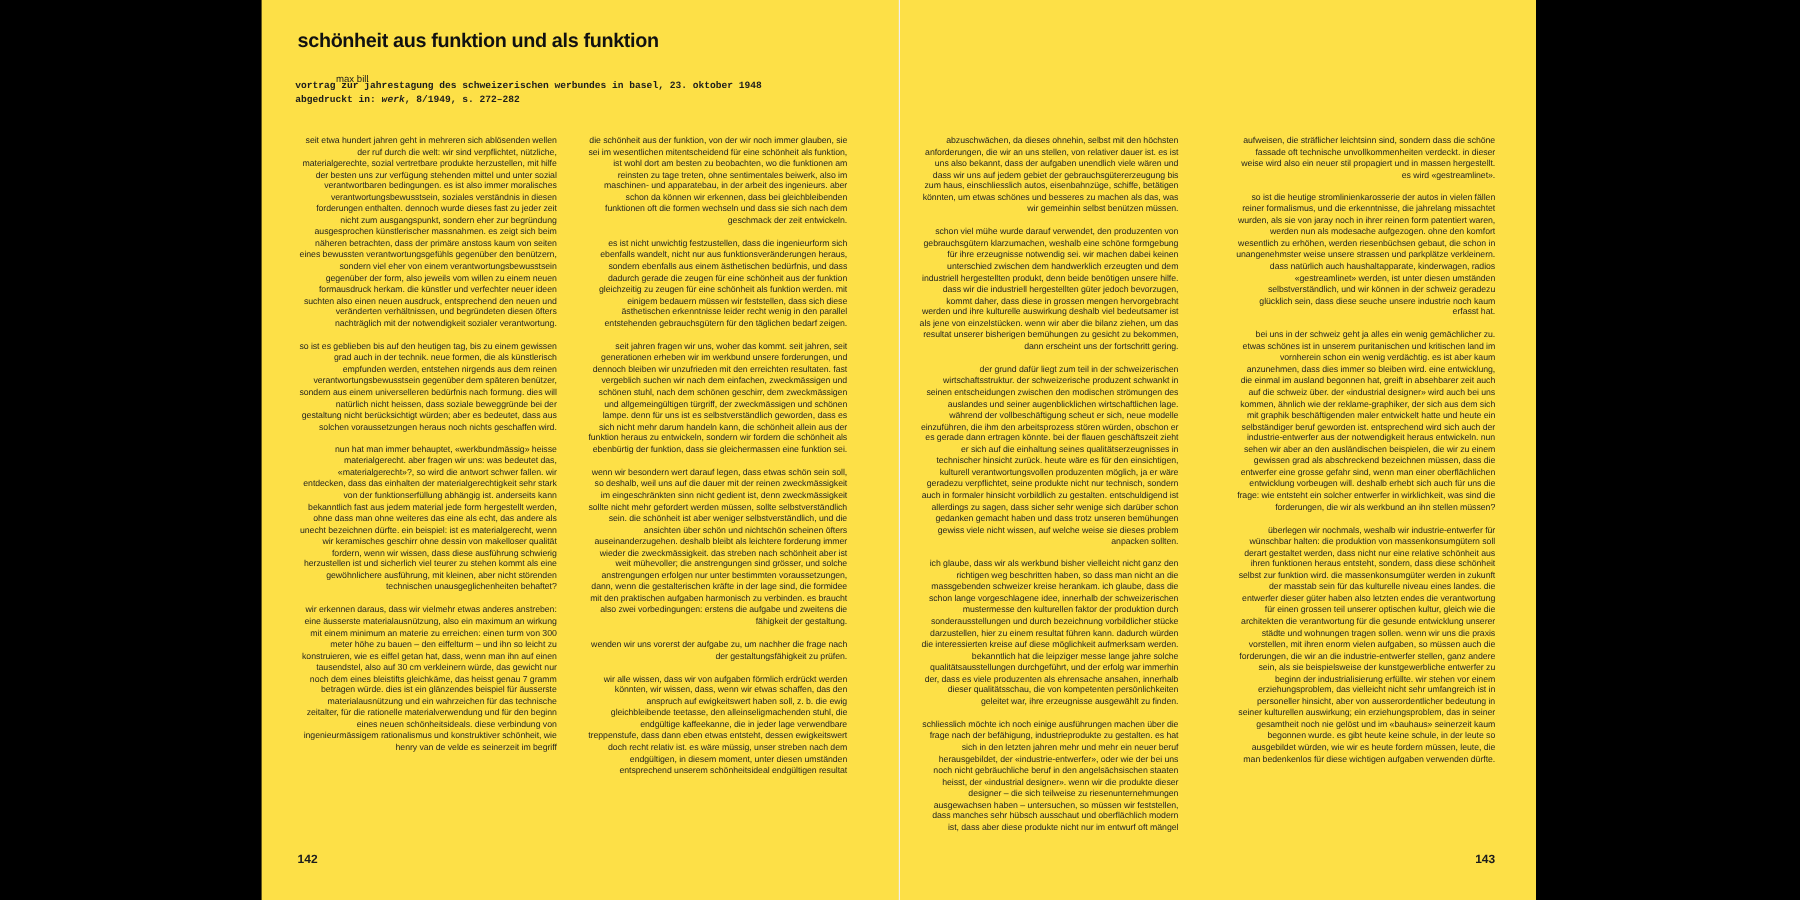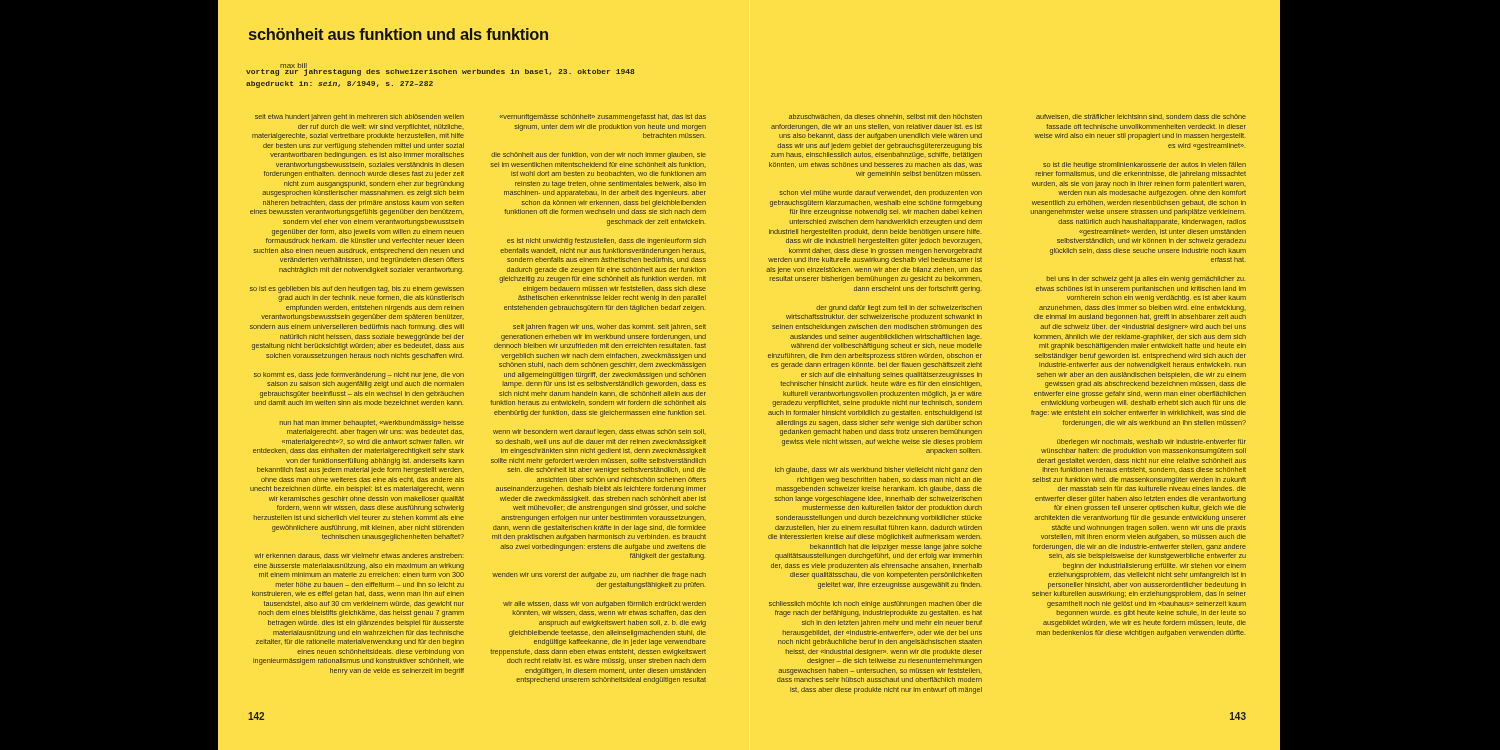--- a/index.html
+++ b/index.html
@@ -94,33 +94,31 @@
   <div class="spread">
 
     <div class="gutter"></div>
 
     <h1 class="title">schönheit aus funktion und als funktion</h1>
 
     <div class="author">max bill</div>
 
     <div class="credit">
       <div>vortrag zur jahrestagung des schweizerischen werbundes in basel, 23. oktober 1948</div>
-      <div><span>abgedruckt in: </span><i>sein</i><span>, 8/1949, s. 272–282</span></div>
+      <div><span>abgedruckt in: </span><i>werk</i><span>, 8/1949, s. 272–282</span></div>
     </div>
 
     <div class="col col-1">
         <p class="para">seit etwa hundert jahren geht in mehreren sich ablösenden wellen der ruf durch die welt: wir sind verpflichtet, nützliche, materialgerechte, sozial vertretbare produkte herzustellen, mit hilfe der besten uns zur verfügung stehenden mittel und unter sozial verantwortbaren bedingungen. es ist also immer moralisches verantwortungsbewusstsein, soziales verständnis in diesen forderungen enthalten. dennoch wurde dieses fast zu jeder zeit nicht zum ausgangspunkt, sondern eher zur begründung ausgesprochen künstlerischer massnahmen. es zeigt sich beim näheren betrachten, dass der primäre anstoss kaum von seiten eines bewussten verantwortungsgefühls gegenüber den benützern, sondern viel eher von einem verantwortungsbewusstsein gegenüber der form, also jeweils vom willen zu einem neuen formausdruck herkam. die künstler und verfechter neuer ideen suchten also einen neuen ausdruck, entsprechend den neuen und veränderten verhältnissen, und begründeten diesen öfters nachträglich mit der notwendigkeit sozialer verantwortung.</p>
         <p class="para">so ist es geblieben bis auf den heutigen tag, bis zu einem gewissen grad auch in der technik. neue formen, die als künstlerisch empfunden werden, entstehen nirgends aus dem reinen verantwortungsbewusstsein gegenüber dem späteren benützer, sondern aus einem universelleren bedürfnis nach formung. dies will natürlich nicht heissen, dass soziale beweggründe bei der gestaltung nicht berücksichtigt würden; aber es bedeutet, dass aus solchen voraussetzungen heraus noch nichts geschaffen wird.</p>
-        <p class="para">so kommt es, dass jede formveränderung – nicht nur jene, die von saison zu saison sich augenfällig zeigt und auch die normalen gebrauchsgüter beeinflusst – als ein wechsel in den gebräuchen und damit auch im weiten sinn als mode bezeichnet werden kann.</p>
         <p class="para">nun hat man immer behauptet, «werkbundmässig» heisse materialgerecht. aber fragen wir uns: was bedeutet das, «materialgerecht»?, so wird die antwort schwer fallen. wir entdecken, dass das einhalten der materialgerechtigkeit sehr stark von der funktionserfüllung abhängig ist. anderseits kann bekanntlich fast aus jedem material jede form hergestellt werden, ohne dass man ohne weiteres das eine als echt, das andere als unecht bezeichnen dürfte. ein beispiel: ist es materialgerecht, wenn wir keramisches geschirr ohne dessin von makelloser qualität fordern, wenn wir wissen, dass diese ausführung schwierig herzustellen ist und sicherlich viel teurer zu stehen kommt als eine gewöhnlichere ausführung, mit kleinen, aber nicht störenden technischen unausgeglichenheiten behaftet?</p>
         <p class="para">wir erkennen daraus, dass wir vielmehr etwas anderes anstreben: eine äusserste materialausnützung, also ein maximum an wirkung mit einem minimum an materie zu erreichen: einen turm von 300 meter höhe zu bauen – den eiffelturm – und ihn so leicht zu konstruieren, wie es eiffel getan hat, dass, wenn man ihn auf einen tausendstel, also auf 30 cm verkleinern würde, das gewicht nur noch dem eines bleistifts gleichkäme, das heisst genau 7 gramm betragen würde. dies ist ein glänzendes beispiel für äusserste materialausnützung und ein wahrzeichen für das technische zeitalter, für die rationelle materialverwendung und für den beginn eines neuen schönheitsideals. diese verbindung von ingenieurmässigem rationalismus und konstruktiver schönheit, wie henry van de velde es seinerzeit im begriff</p>
       </div>
 
     <div class="col col-2">
-        <p class="para">«vernunftgemässe schönheit» zusammengefasst hat, das ist das signum, unter dem wir die produktion von heute und morgen betrachten müssen.</p>
         <p class="para">die schönheit aus der funktion, von der wir noch immer glauben, sie sei im wesentlichen mitentscheidend für eine schönheit als funktion, ist wohl dort am besten zu beobachten, wo die funktionen am reinsten zu tage treten, ohne sentimentales beiwerk, also im maschinen- und apparatebau, in der arbeit des ingenieurs. aber schon da können wir erkennen, dass bei gleichbleibenden funktionen oft die formen wechseln und dass sie sich nach dem geschmack der zeit entwickeln.</p>
         <p class="para">es ist nicht unwichtig festzustellen, dass die ingenieurform sich ebenfalls wandelt, nicht nur aus funktionsveränderungen heraus, sondern ebenfalls aus einem ästhetischen bedürfnis, und dass dadurch gerade die zeugen für eine schönheit aus der funktion gleichzeitig zu zeugen für eine schönheit als funktion werden. mit einigem bedauern müssen wir feststellen, dass sich diese ästhetischen erkenntnisse leider recht wenig in den parallel entstehenden gebrauchsgütern für den täglichen bedarf zeigen.</p>
         <p class="para">seit jahren fragen wir uns, woher das kommt. seit jahren, seit generationen erheben wir im werkbund unsere forderungen, und dennoch bleiben wir unzufrieden mit den erreichten resultaten. fast vergeblich suchen wir nach dem einfachen, zweckmässigen und schönen stuhl, nach dem schönen geschirr, dem zweckmässigen und allgemeingültigen türgriff, der zweckmässigen und schönen lampe. denn für uns ist es selbstverständlich geworden, dass es sich nicht mehr darum handeln kann, die schönheit allein aus der funktion heraus zu entwickeln, sondern wir fordern die schönheit als ebenbürtig der funktion, dass sie gleichermassen eine funktion sei.</p>
         <p class="para">wenn wir besondern wert darauf legen, dass etwas schön sein soll, so deshalb, weil uns auf die dauer mit der reinen zweckmässigkeit im eingeschränkten sinn nicht gedient ist, denn zweckmässigkeit sollte nicht mehr gefordert werden müssen, sollte selbstverständlich sein. die schönheit ist aber weniger selbstverständlich, und die ansichten über schön und nichtschön scheinen öfters auseinanderzugehen. deshalb bleibt als leichtere forderung immer wieder die zweckmässigkeit. das streben nach schönheit aber ist weit mühevoller; die anstrengungen sind grösser, und solche anstrengungen erfolgen nur unter bestimmten voraussetzungen, dann, wenn die gestalterischen kräfte in der lage sind, die formidee mit den praktischen aufgaben harmonisch zu verbinden. es braucht also zwei vorbedingungen: erstens die aufgabe und zweitens die fähigkeit der gestaltung.</p>
         <p class="para">wenden wir uns vorerst der aufgabe zu, um nachher die frage nach der gestaltungsfähigkeit zu prüfen.</p>
         <p class="para">wir alle wissen, dass wir von aufgaben förmlich erdrückt werden könnten, wir wissen, dass, wenn wir etwas schaffen, das den anspruch auf ewigkeitswert haben soll, z. b. die ewig gleichbleibende teetasse, den alleinseligmachenden stuhl, die endgültige kaffeekanne, die in jeder lage verwendbare treppenstufe, dass dann eben etwas entsteht, dessen ewigkeitswert doch recht relativ ist. es wäre müssig, unser streben nach dem endgültigen, in diesem moment, unter diesen umständen entsprechend unserem schönheitsideal endgültigen resultat</p>
       </div>
 
     <div class="col col-3">
         <p class="para">abzuschwächen, da dieses ohnehin, selbst mit den höchsten anforderungen, die wir an uns stellen, von relativer dauer ist. es ist uns also bekannt, dass der aufgaben unendlich viele wären und dass wir uns auf jedem gebiet der gebrauchsgütererzeugung bis zum haus, einschliesslich autos, eisenbahnzüge, schiffe, betätigen könnten, um etwas schönes und besseres zu machen als das, was wir gemeinhin selbst benützen müssen.</p>

